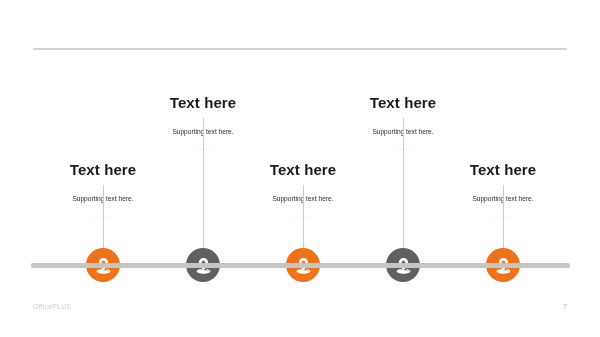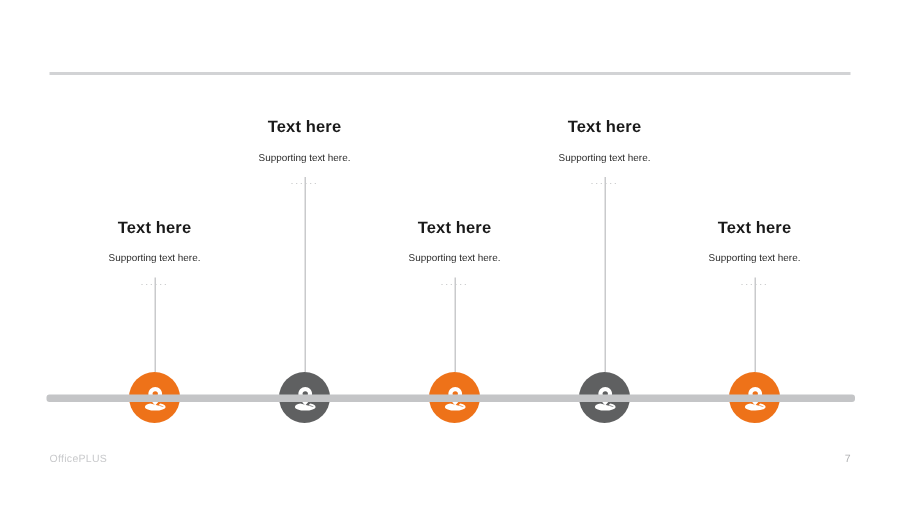--- a/index.html
+++ b/index.html
@@ -49,26 +49,26 @@
   }
 
   
   .ms-text {
     position: absolute;
     left: 0;
     width: 200px;
     text-align: center;
   }
   .ms-title {
-    font-size: 11px;
+    font-size: 15px;
     font-weight: bold;
     color: #1a1a1a;
     letter-spacing: 0.1px;
     line-height: 13px;
-    margin: 1px;
+    margin: 18px;
   }
   .ms-sub {
     font-size: 6.6px;
     font-weight: normal;
     color: #2b2b2b;
     line-height: 10px;
     margin: 9px 0 0 0;
   }
   .ms-dots {
     font-size: 6px;

